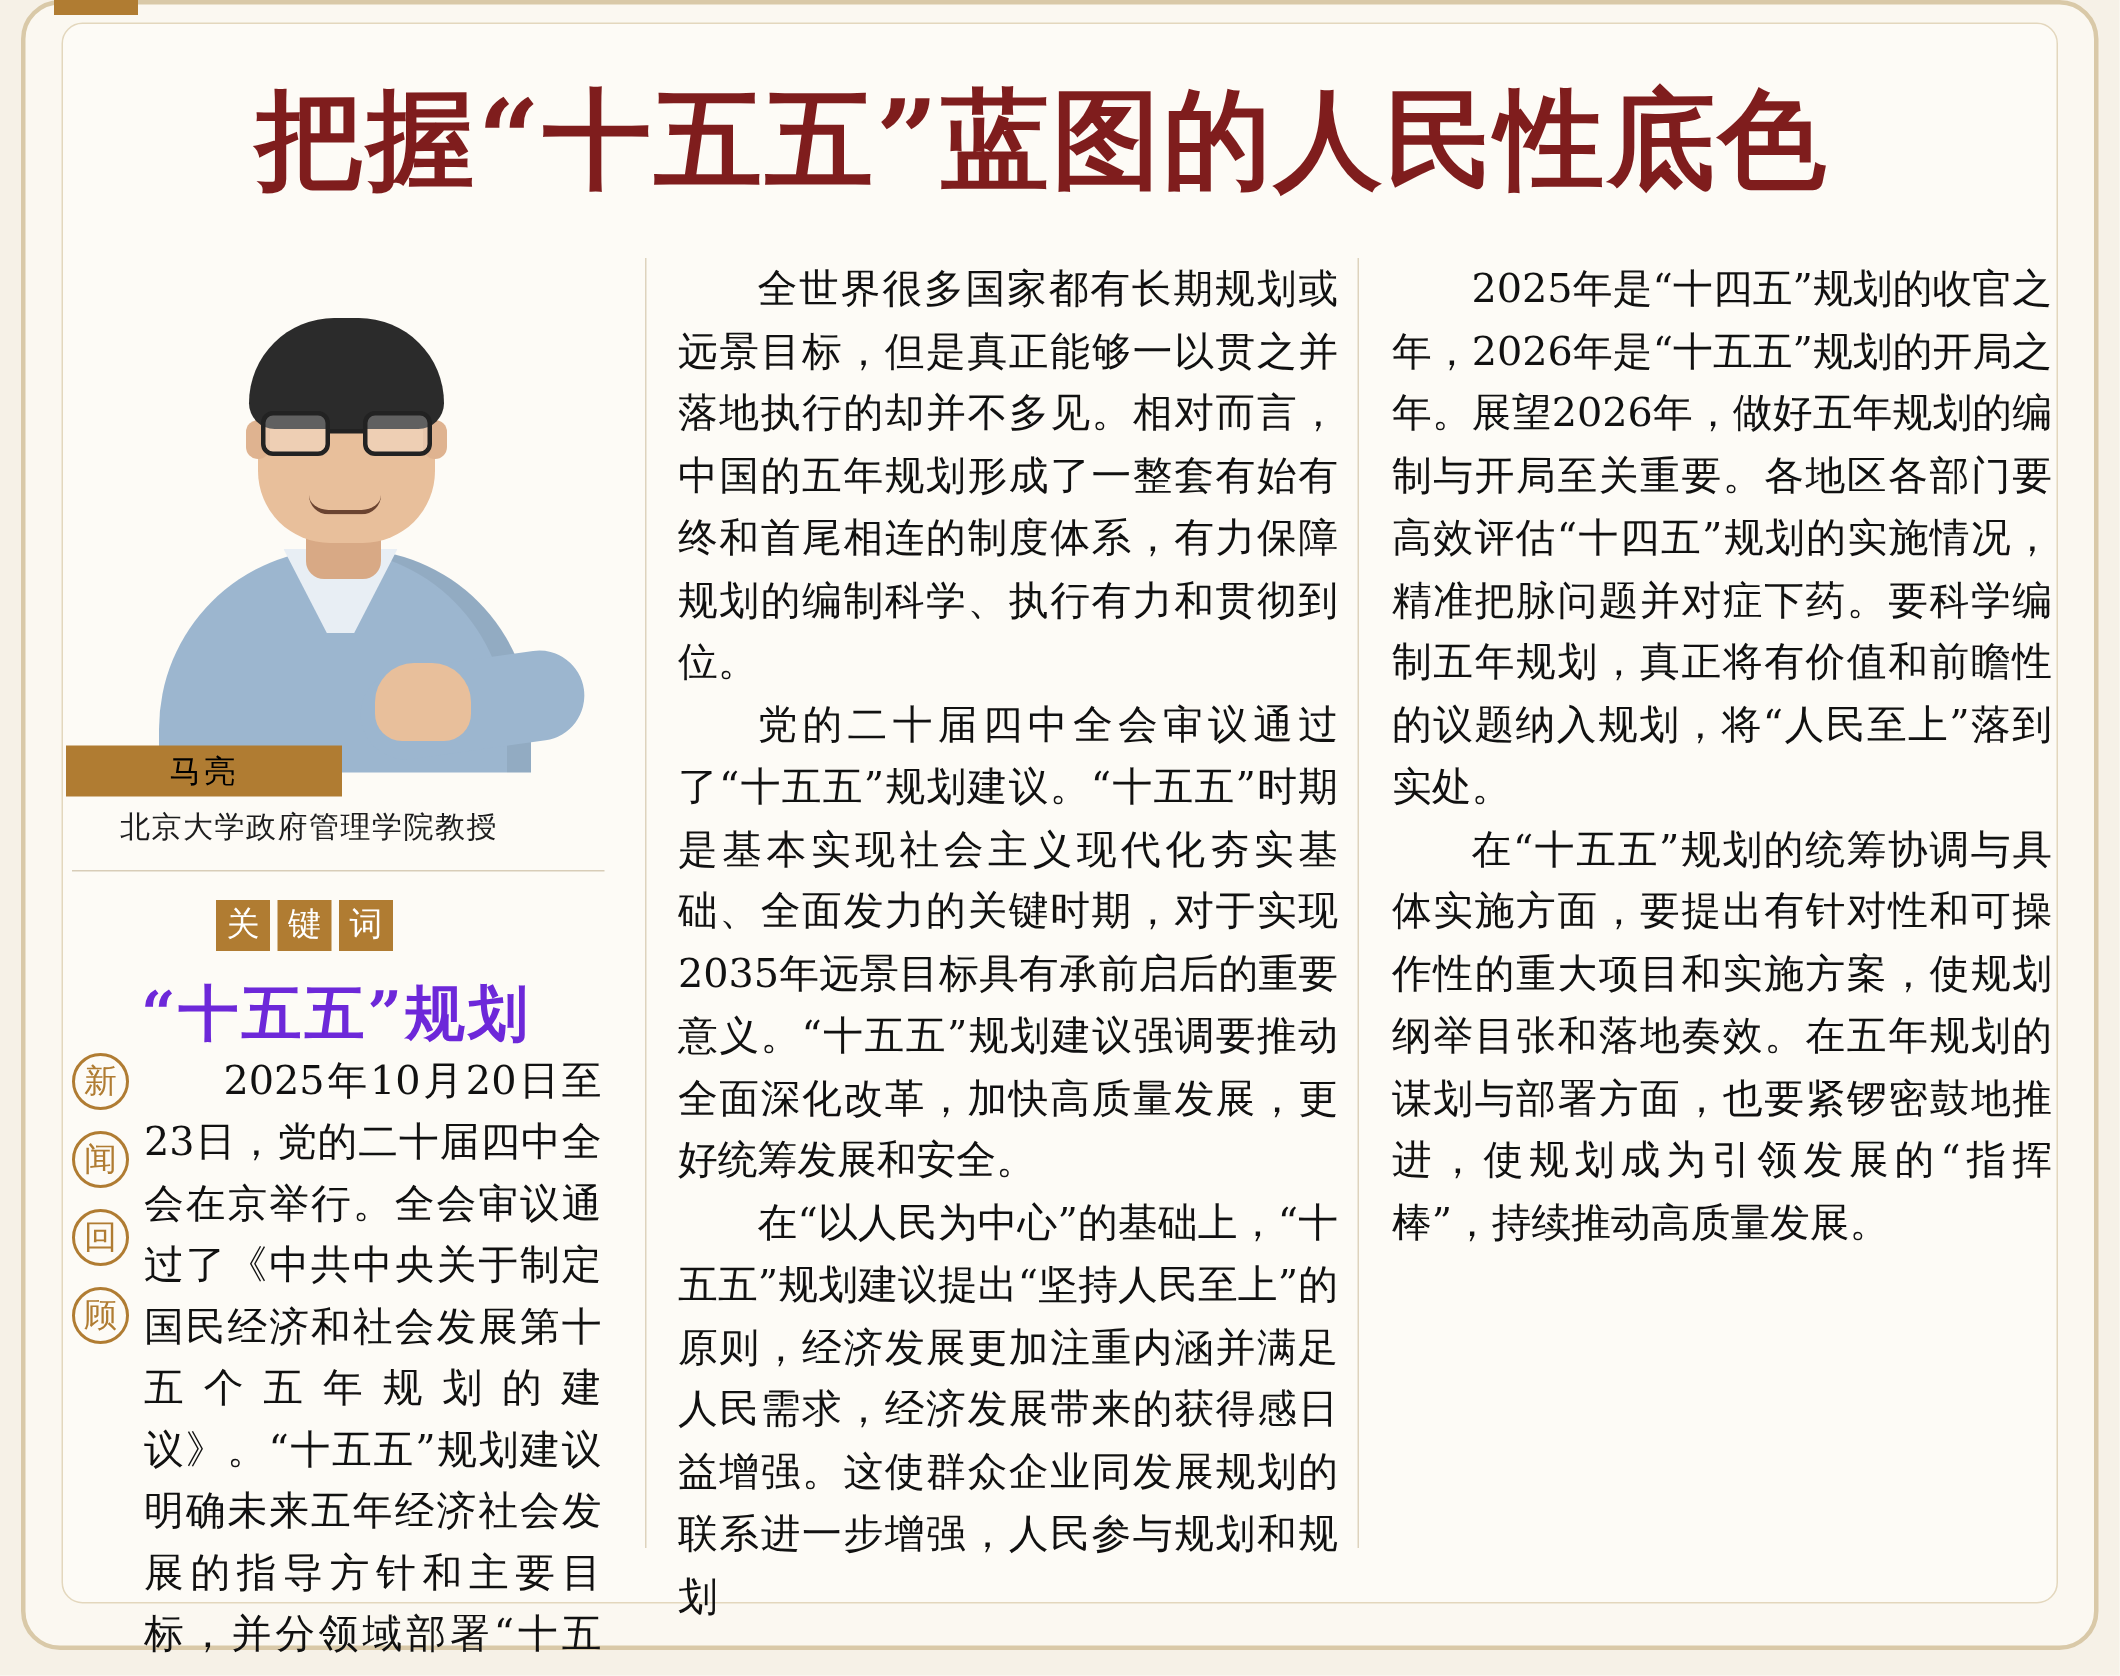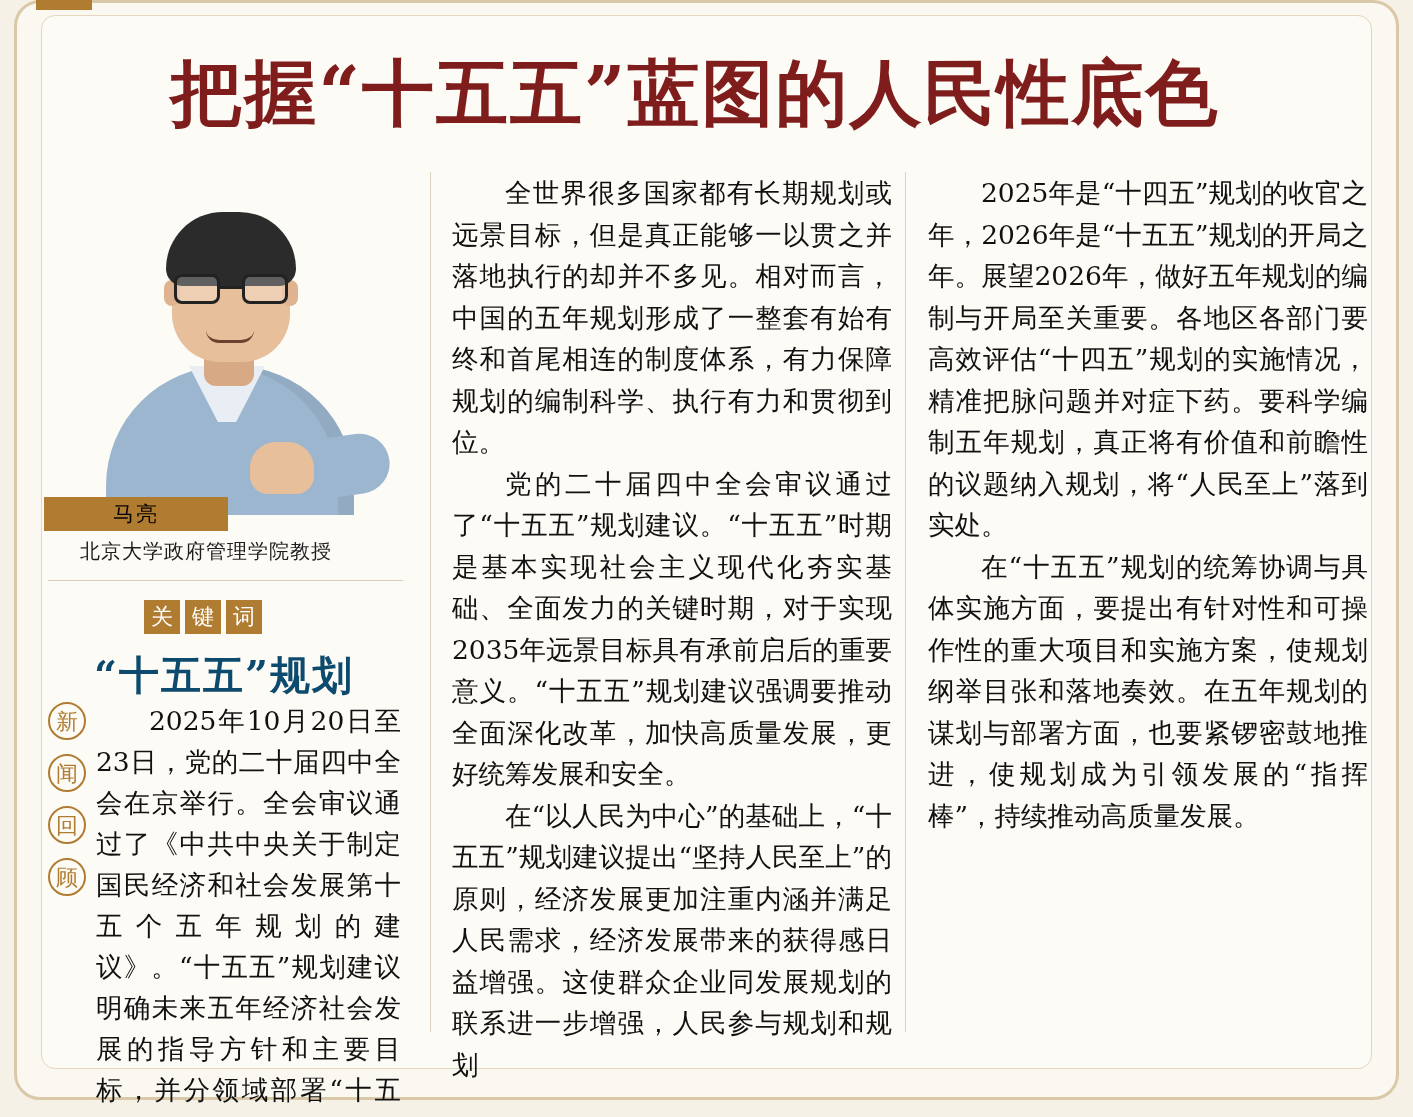--- a/index.html
+++ b/index.html
@@ -250,21 +250,21 @@
   }
   .kw-title {
     position: absolute;
     left: 0px;
     top: 478px;
     width: 360px;
     text-align: center;
     font-size: 40px;
     font-weight: bold;
     font-family: "DejaVu Serif", serif;
-    color: #0c4a6e;
+    color: #6d28d9;
     letter-spacing: 2px;
   }
 
   .news-marks {
     position: absolute;
     left: 4px;
     top: 532px;
     width: 44px;
   }
   .news-mark {

